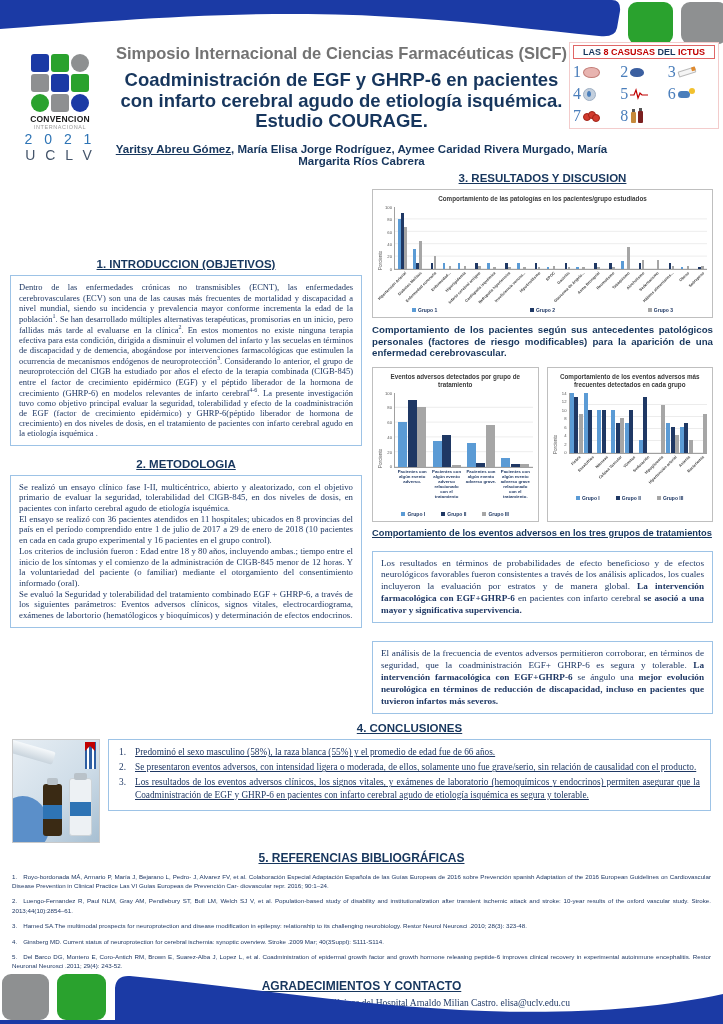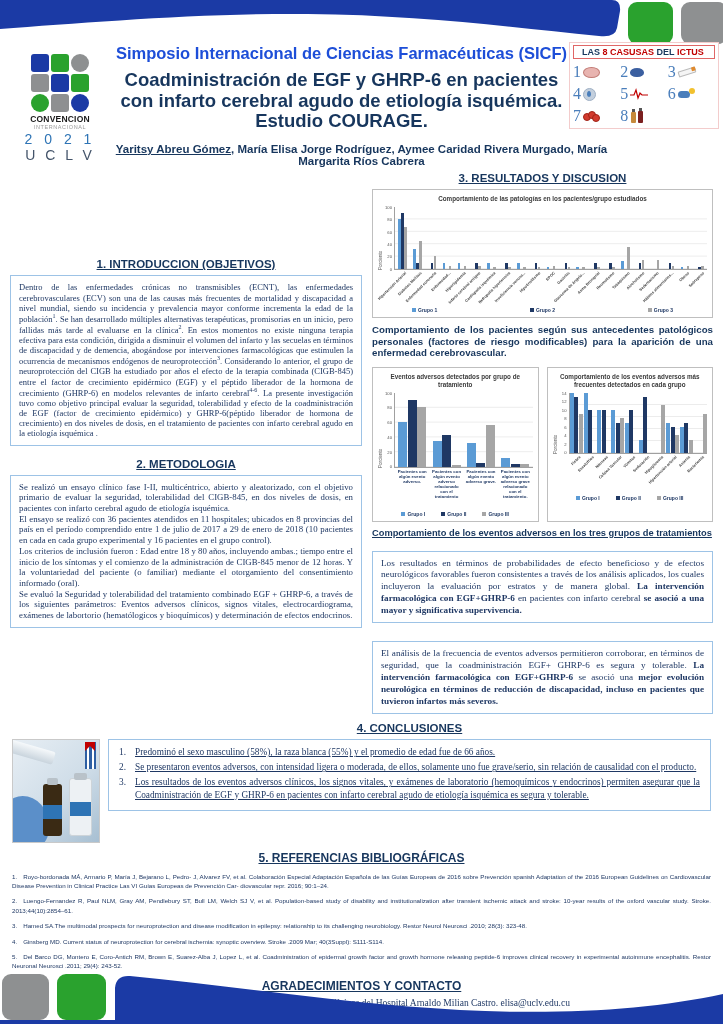--- a/index.html
+++ b/index.html
@@ -14,27 +14,27 @@
   .logo-grid{width:60px;margin:0 auto 2px auto;display:grid;grid-template-columns:repeat(3,18px);gap:2px;justify-content:center;}
   .cell{width:18px;height:18px;}
   .sq{border-radius:3px;} .ci{border-radius:50%;}
   .c-blue{background:#1b3aa5;} .c-green{background:#2aa22e;} .c-gray{background:#8e9091;}
   .logo-l1{font:700 8.5px "Liberation Sans",sans-serif;color:#1a1a1a;letter-spacing:.2px;}
   .logo-l2{font:400 5.5px "Liberation Sans",sans-serif;color:#9a9a9a;letter-spacing:.6px;}
   .logo-l3{font:400 14px "Liberation Sans",sans-serif;color:#2e74b5;letter-spacing:4px;margin-top:1px;}
   .logo-l4{font:400 14px "Liberation Sans",sans-serif;color:#44546a;letter-spacing:3px;}
 
   .titles{margin:0 152px 0 112px;padding-top:44px;text-align:center;}
-  .sym-title{font:700 16.5px "Liberation Sans",sans-serif;color:#1d4ed8;}
+  .sym-title{font:700 16.5px "Liberation Sans",sans-serif;color:#737373;}
   .post-title{font:700 18.5px "Liberation Sans",sans-serif;color:#17365d;line-height:1.12;margin-top:7px;}
   .authors{font:700 11.5px "Liberation Sans",sans-serif;color:#17365d;margin-top:11px;margin-right:-40px;}
   .authors .u{text-decoration:underline;}
 
   .infographic{position:absolute;right:4px;top:42px;width:142px;background:#fff;border:1px solid #f3cccc;padding:2px 3px 4px 3px;}
-  .info-title{border:1px solid #e06666;font:700 9px "Liberation Sans",sans-serif;padding:1px 8px;white-space:nowrap;}
+  .info-title{border:1px solid #e06666;text-align:center;font:700 9px "Liberation Sans",sans-serif;padding:1px 0;white-space:nowrap;}
   .it-navy{color:#17365d;} .it-red{color:#c00000;}
   .info-grid{display:grid;grid-template-columns:repeat(3,1fr);row-gap:6px;margin-top:5px;}
   .cause{display:flex;align-items:center;gap:2px;}
   .cause-num{font:400 16px "Liberation Serif",serif;color:#4a7ebb;line-height:1;}
   .mini{position:relative;flex:none;}
   .ic-clot{width:15px;height:9px;border-radius:50%;background:#e8b4b0;border:1px solid #c27c76;}
   .ic-brain{width:14px;height:9px;border-radius:50% 50% 45% 45%;background:#3b5fa0;}
   .ic-cig{width:16px;height:4px;background:#f5f5f5;border:1px solid #bbb;transform:rotate(-18deg);border-radius:1px;}
   .ic-cig::after{content:"";position:absolute;right:-1px;top:-1px;width:4px;height:4px;background:#e08a2e;border-radius:1px;}
   .ic-diab{width:11px;height:11px;border-radius:50%;background:#c3cfdd;border:1px solid #9fb0c4;}
@@ -541,21 +541,21 @@
             </div>
           </div>
       </div>
       <div class="captions-row">
         <div class="caption">Comportamiento de los eventos adversos en los tres grupos de tratamientos</div>
       </div>
       <div class="tbox res-box">
         <span>Los resultados en términos de probabilidades de efecto beneficioso y de efectos neurológicos favorables fueron consistentes a través de los análisis aplicados, los cuales incluyeron la evaluación por estratos y de manera global. </span><b>La intervención farmacológica con EGF+GHRP-6</b><span> en pacientes con infarto cerebral </span><b>se asoció a una mayor y significativa supervivencia.</b>
       </div>
       <div class="tbox res-box" style="margin-top:18px;">
-        <span>El análisis de la frecuencia de eventos adversos permitieron corroborar, en términos de seguridad, que la coadministración EGF+ GHRP-6 es segura y tolerable. </span><b>La intervención farmacológica con EGF+GHRP-6</b><span> se asoció una </span><b>mejor evolución neurológica en términos de reducción de discapacidad, incluso en pacientes que tuvieron infartos más severos.</b>
+        <span>El análisis de la frecuencia de eventos adversos permitieron corroborar, en términos de seguridad, que la coadministración EGF+ GHRP-6 es segura y tolerable. </span><b>La intervención farmacológica con EGF+GHRP-6</b><span> se ángulo una </span><b>mejor evolución neurológica en términos de reducción de discapacidad, incluso en pacientes que tuvieron infartos más severos.</b>
       </div>
     </div>
   </div>
 
   <div class="concl">
     <div class="sec-h">4. CONCLUSIONES</div>
     <div class="concl-row">
       <div class="photo">
         <div class="syringe"></div>
         <div class="hand"></div>

